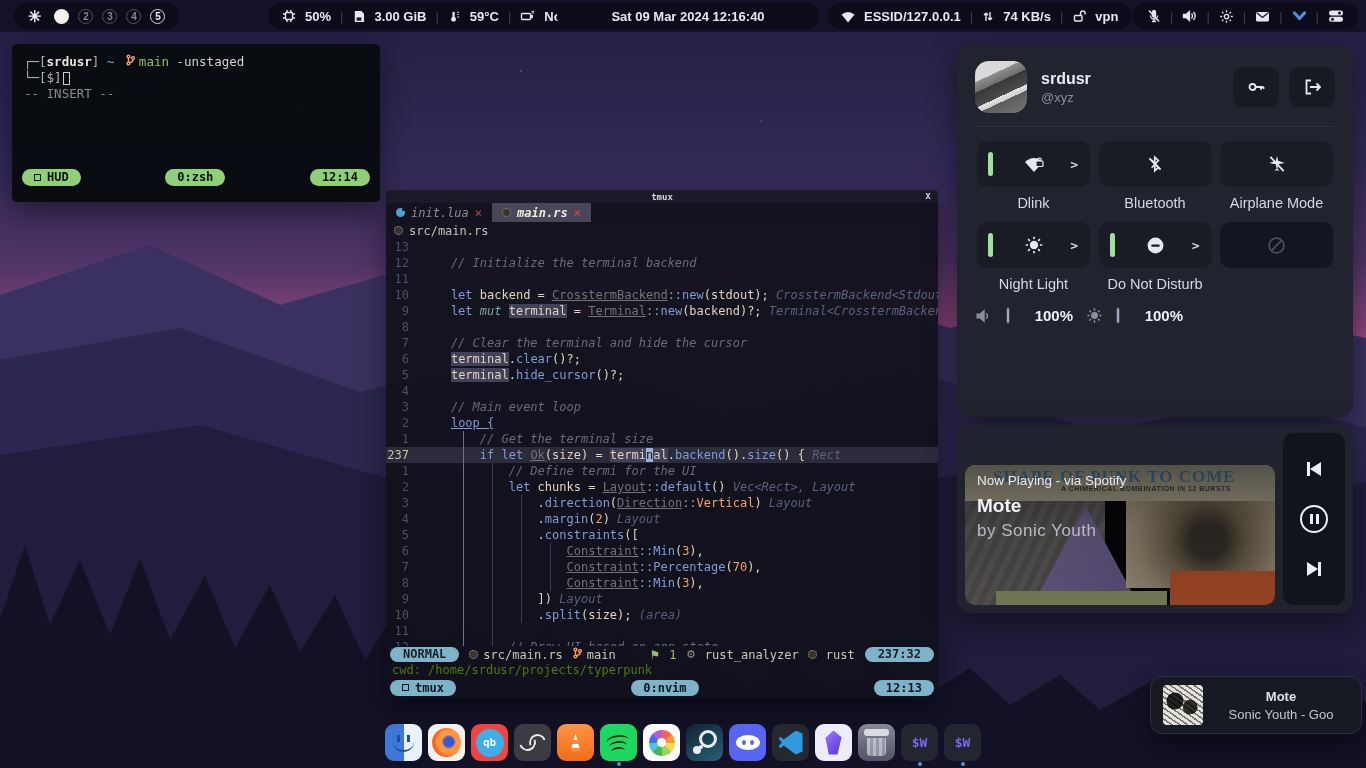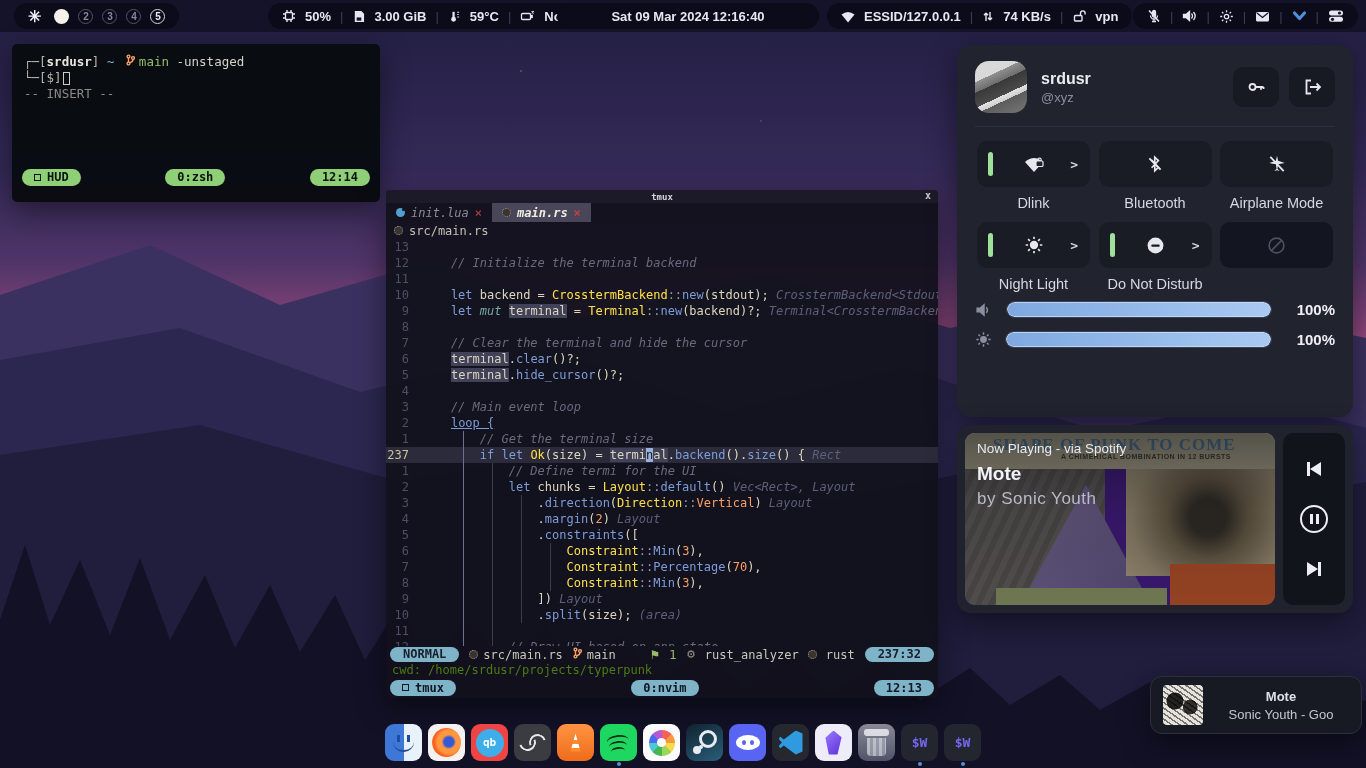--- a/index.html
+++ b/index.html
@@ -55,21 +55,21 @@
   .ic-rust { width:9px; height:9px; border-radius:50%; border:1.5px dotted #a89a8a; background:#3a3430; }
   .winbar { height:17px; display:flex; align-items:center; gap:6px; padding:0 8px; font-family:"DejaVu Sans Mono",monospace; font-size:12px; color:#c5c1b2; }
   .code { flex:1; position:relative; font-family:"DejaVu Sans Mono",monospace; font-size:12px; line-height:16px; overflow:hidden; }
   .crow { display:flex; white-space:pre; height:16px; }
   .crow .gut { width:36px; min-width:36px; text-align:right; padding-right:13px; color:#4e4e66; }
   .crow.cursorline { background:rgba(96,96,120,.32); }
   .crow.cursorline .gut { color:#cdc29a; }
   .guide { position:absolute; width:1px; background:#3a3a52; }
   .guide.scope { background:#6f6f96; }
   .sy-t { color:#dcd7ba; } .sy-k { color:#7e9cd8; } .sy-k2 { color:#7aa89f; font-style:italic; }
-  .sy-m { color:#fde047; } .sy-f { color:#7e9cd8; } .sy-n2 { color:#ffa066; }
+  .sy-m { color:#737373;text-decoration:underline; } .sy-f { color:#7e9cd8; } .sy-n2 { color:#ffa066; }
   .sy-c { color:#6a6a7c; font-style:italic; } .sy-h { color:#5c6078; font-style:italic; }
   .sy-p { color:#9a9ab0; }
   .sy-w { background:#41415a; color:#dcd7ba; }
   .sy-cb { background:#9cb0d8; color:#16161d; }
   .sy-ku { color:#7e9cd8; text-decoration:underline; }
   .statusline { height:17px; display:flex; align-items:center; gap:10px; padding:0 4px; font-family:"DejaVu Sans Mono",monospace; font-size:12px; color:#c8c8bb; }
   .pill-b { background:#7eb3c8; color:#1a1f2b; border-radius:8px; font-weight:bold; padding:0 13px; height:15px; line-height:15px; }
   .sl-ic { font-family:"DejaVu Sans",sans-serif; font-size:11px; color:#9a948a; font-style:normal; }
   .flag { color:#98bb6c; font-family:"DejaVu Sans",sans-serif; }
   .grp-r { margin-left:auto; display:flex; align-items:center; gap:9px; }
@@ -88,29 +88,29 @@
   .p-btns { margin-left:auto; display:flex; gap:10px; }
   .p-btn { width:46px; height:40px; background:#171923; border-radius:10px; display:flex; align-items:center; justify-content:center; }
   .divider { height:1px; background:#2d3040; margin:13px 0 14px 0; }
   .tg-grid { display:grid; grid-template-columns:repeat(3,117px); column-gap:4.5px; row-gap:10px; }
   .tg-cell { display:flex; flex-direction:column; align-items:center; gap:8px; }
   .tg-btn { width:113px; height:46px; background:#191b25; border-radius:10px; display:flex; align-items:center; justify-content:center; position:relative; }
   .tg-btn.off-dark { background:#131520; }
   .tg-bar { position:absolute; left:11px; top:11px; width:5px; height:24px; border-radius:3px; background:#9fe09a; }
   .tg-chev { position:absolute; right:12px; color:#d2d5dd; font-size:13px; font-weight:bold; font-family:"DejaVu Sans Mono",monospace; }
   .tg-label { font-size:14.5px; color:#d5d8e1; min-height:17px; }
-  .sliders { margin-top:8px; display:flex; flex-direction:column; gap:13px; }
+  .sliders { margin-top:14px; display:flex; flex-direction:row; gap:13px; }
   .slide-row { display:flex; align-items:center; gap:13px; }
   .slide-track { flex:1; height:17px; border-radius:9px; background:#14161f; position:relative; overflow:hidden; border:1px solid #394357; }
   .slide-fill { height:100%; border-radius:9px; background:linear-gradient(90deg,#7ea9e0,#a9c9f2); border:1px solid rgba(205,222,245,.75); }
   .slide-val { width:50px; text-align:right; font-size:15px; font-weight:bold; color:#eef0f6; }
 
   
   .media { position:absolute; left:957px; top:425px; width:396px; height:188px; background:#20222d; border-radius:14px; padding:8px; display:flex; gap:8px; }
-  .art { flex:1; border-radius:10px; position:relative; overflow:hidden; background:#4c1d95; }
+  .art { flex:1; border-radius:10px; position:relative; overflow:hidden; background:#000000;margin-top:32px; }
   .art-band { position:absolute; left:0; right:0; top:0; height:36px; background:#cdc6a4; overflow:hidden; }
   .art-t1 { font-family:"Liberation Serif",serif; font-weight:bold; font-size:17px; letter-spacing:1px; color:#5b8fb8; white-space:nowrap; margin:2px 0 0 28px; }
   .art-t2 { font-size:7px; font-weight:bold; color:#4a4434; white-space:nowrap; margin:-2px 0 0 96px; letter-spacing:.5px; }
   .art-left { position:absolute; left:0; top:36px; bottom:0; width:45%; background:repeating-linear-gradient(115deg,#6e6a66 0 6px,#615d59 6px 12px); }
   .art-tri { position:absolute; left:18%; top:30%; width:130px; height:120px; background:linear-gradient(135deg,#8f7fae,#6a5a92); clip-path:polygon(50% 0,100% 100%,0 100%); }
   .art-photo { position:absolute; right:0; top:36px; width:48%; height:62%; background:radial-gradient(circle at 55% 45%,#3a342a 0 18%,#7a6c50 40%,#b3a382 75%,#c4b594 100%); }
   .art-orange { position:absolute; right:0; bottom:0; width:34%; height:24%; background:#cf5b2a; }
   .art-green { position:absolute; left:10%; bottom:0; width:55%; height:10%; background:#9aa66e; }
   .art-shade { position:absolute; inset:0; background:linear-gradient(180deg,rgba(10,10,16,.62) 0%,rgba(10,10,16,.38) 45%,rgba(10,10,16,.30) 100%); }
   .m-src { position:absolute; left:12px; top:8px; font-size:13.5px; color:#e8e9f0; }

